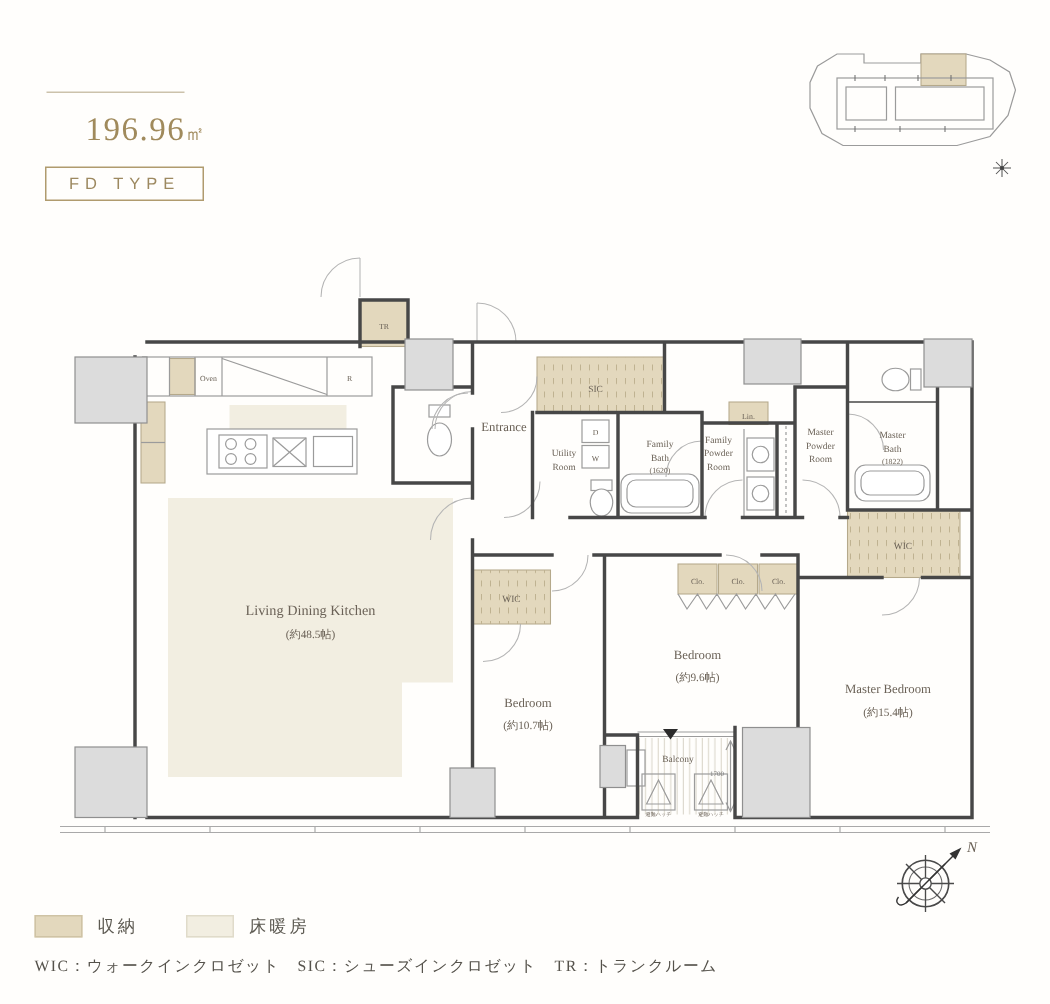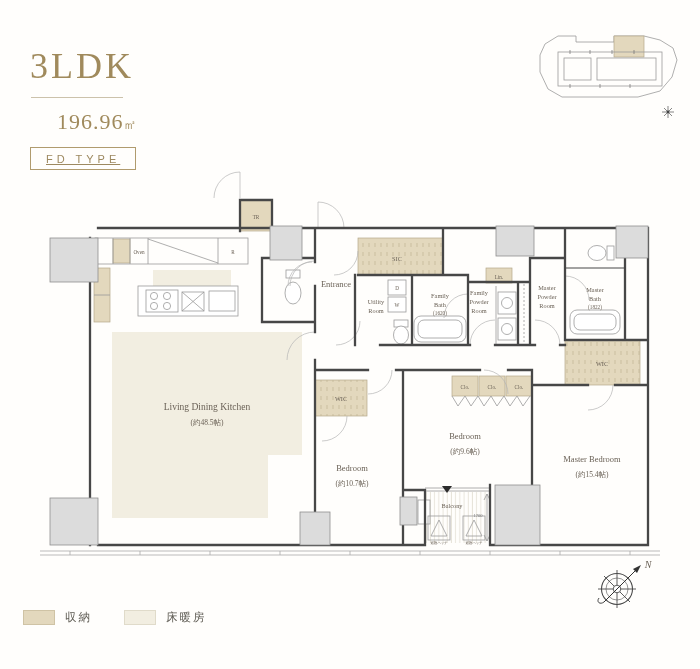--- a/index.html
+++ b/index.html
@@ -6,21 +6,21 @@
   body{width:700px;height:669px;position:relative;background:#fffefc;overflow:hidden;
        font-family:"Liberation Serif","DejaVu Serif",serif;}
   
   .hdr{position:absolute;left:30px;top:48px;color:#a08a5c;}
   .hdr .type{font-size:36px;letter-spacing:3px;line-height:1;}
   .hdr .rule{width:92px;height:1px;background:#ccc2ab;margin:13px 0 11px 1px;}
   .hdr .area{font-size:22px;letter-spacing:1px;margin-left:27px;}
   .hdr .area .unit{font-size:13px;}
   .hdr .ptype{display:inline-block;margin-top:12px;border:1px solid #b09b6e;
               padding:5px 15px 4px 15px;font-size:11px;letter-spacing:4px;
-              font-family:"Liberation Sans","DejaVu Sans",sans-serif;color:#9d8960;text-decoration:underline;}
+              font-family:"Liberation Sans","DejaVu Sans",sans-serif;color:#9d8960;}
   
   .legend{position:absolute;left:23px;top:610px;color:#5d5a52;}
   .lrow{display:flex;align-items:flex-end;gap:10px;font-size:11.5px;letter-spacing:2px;}
   .sw{width:30px;height:13px;display:inline-block;}
   .sw.storage{background:#e3d8bd;border:1px solid #cfc3a5;}
   .sw.heat{background:#f2eee1;border:1px solid #e0dbca;margin-left:22px;}
   .abbr{margin-top:12px;font-size:10.5px;letter-spacing:1px;color:#55524b;}
   
   svg text{text-anchor:middle;fill:#6b6257;font-family:"Liberation Serif","DejaVu Serif",serif;}
   .wall{fill:none;stroke:#474747;stroke-width:2.3;stroke-linecap:square;}
@@ -36,21 +36,20 @@
   .sm{font-size:6.3px;}
   .xs{font-size:5.2px;}
   .micro{font-size:3.4px;}
   .dim{font-size:4.6px;fill:#7a7a7a;}
   .ldk{font-size:9.5px;}
 </style>
 </head>
 <body>
 
 <div class="hdr">
-  <div class="type">3LDK</div>
   <div class="rule"></div>
   <div class="area"><span>196.96</span><span class="unit">㎡</span></div>
   <div class="ptype">FD TYPE</div>
 </div>
 
 <svg width="700" height="669" viewBox="0 0 700 669" style="position:absolute;left:0;top:0">
   <defs>
     <pattern id="tk" width="6" height="9" patternUnits="userSpaceOnUse">
       <line x1="3" y1="0" x2="3" y2="4" stroke="#bfb291" stroke-width="0.7"></line>
     </pattern>
@@ -310,13 +309,14 @@
   </g>
 </svg>
 
 <div class="legend">
   <div class="lrow">
     <span class="sw storage"></span>
     <span>収納</span>
     <span class="sw heat"></span>
     <span>床暖房</span>
   </div>
+  <div class="abbr">WIC：ウォークインクロゼット　SIC：シューズインクロゼット　TR：トランクルーム</div>
 </div>
 
 </body></html>

